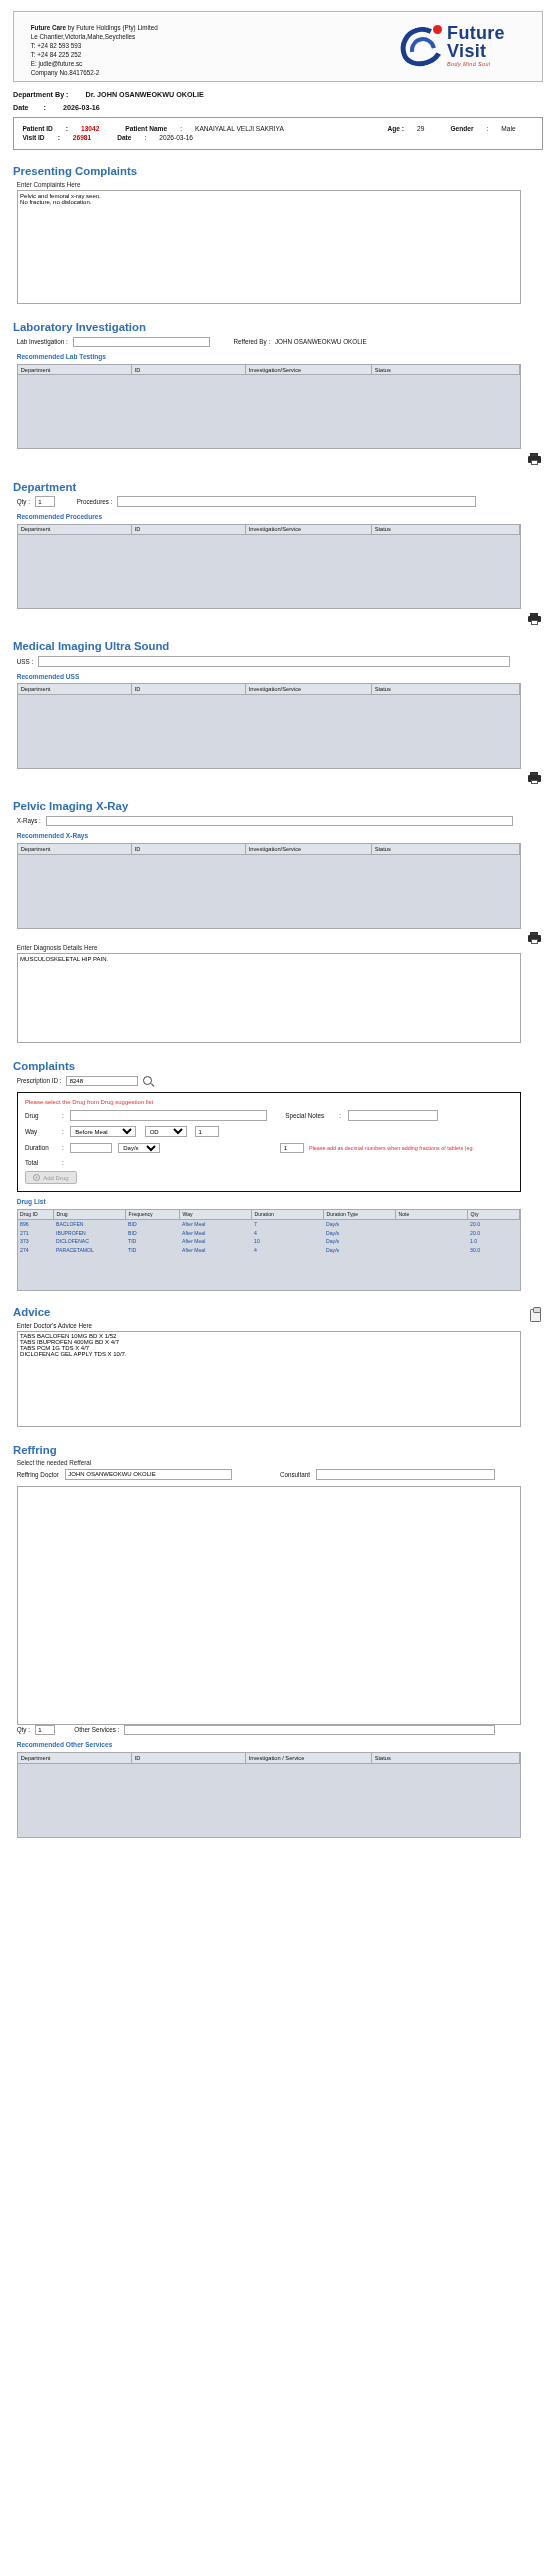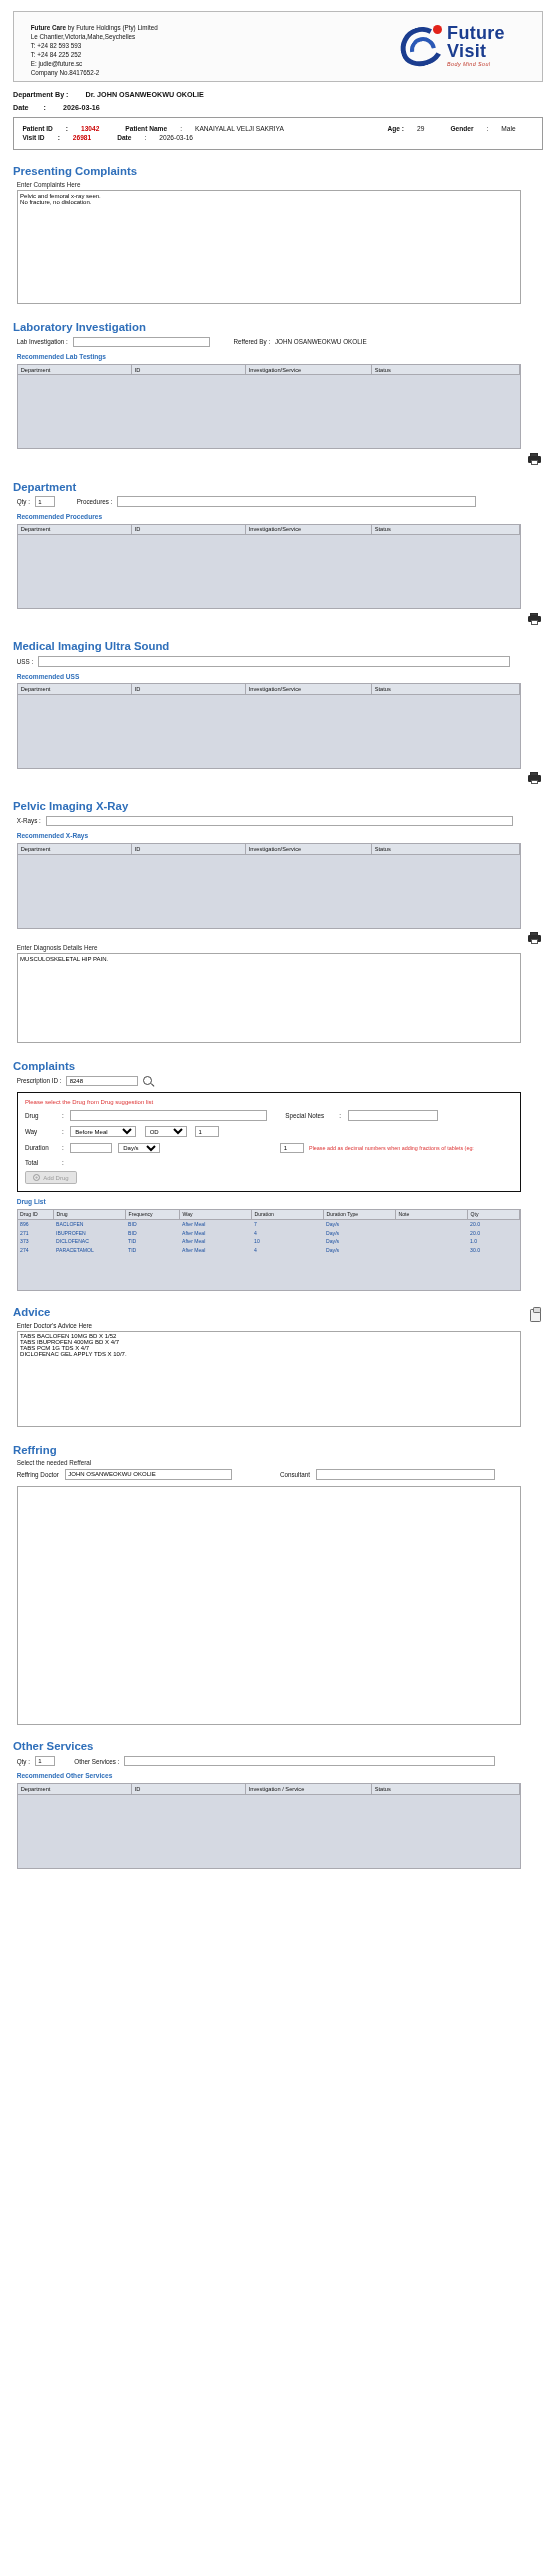--- a/index.html
+++ b/index.html
@@ -539,21 +539,20 @@
     <span>Reffring Doctor</span>
     <input class="tbox" style="width: 167px; height: 10.8px;" value="JOHN OSANWEOKWU OKOLIE">
     <span style="width:36px"></span>
     <span>Consultant</span>
     <input class="tbox" style="width: 179px; height: 10.8px;" value="">
   </div>
   <div style="margin:6px 13px 0 16.7px;">
     <div class="tbox" style="width:504px;height:239px;background:#fff;"></div>
   </div>
 
-  <h2 class="sec">Other Services</h2>
   <div class="inline">
     <span class="lab">Qty :</span>
     <input class="tbox" style="width: 20.3px; height: 10.8px;" value="1">
     <span style="width:9.6px"></span>
     <span class="lab">Other Services :</span>
     <input class="tbox" style="width: 371px; height: 10.8px;" value="">
   </div>
   <div class="blue-sub">Recommended Other Services</div>
   <div class="grid">
     <div class="ghead">

